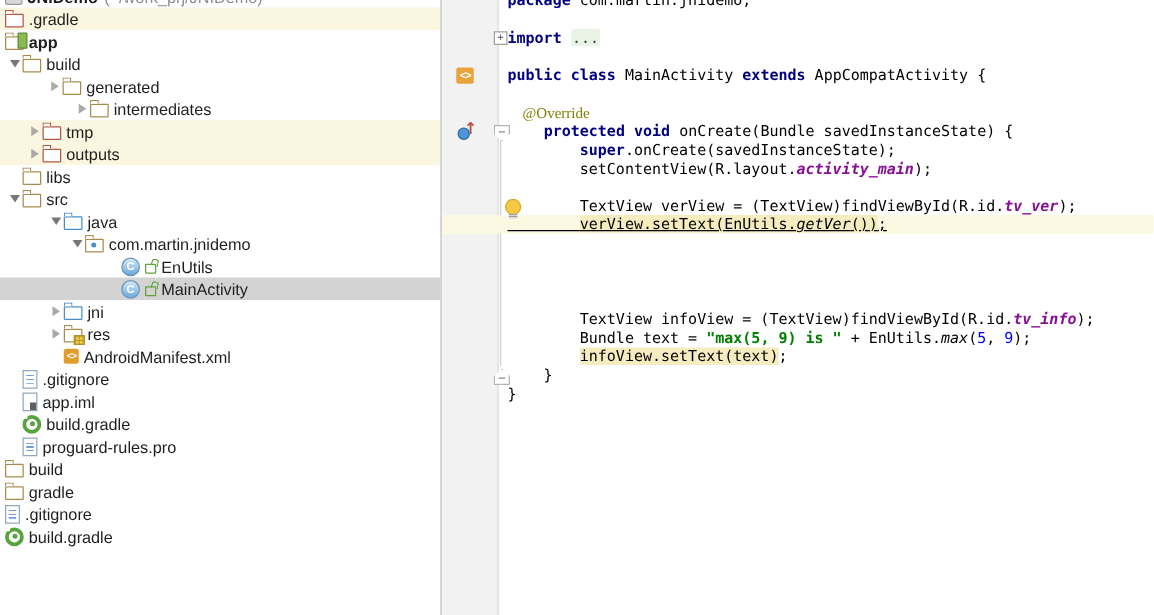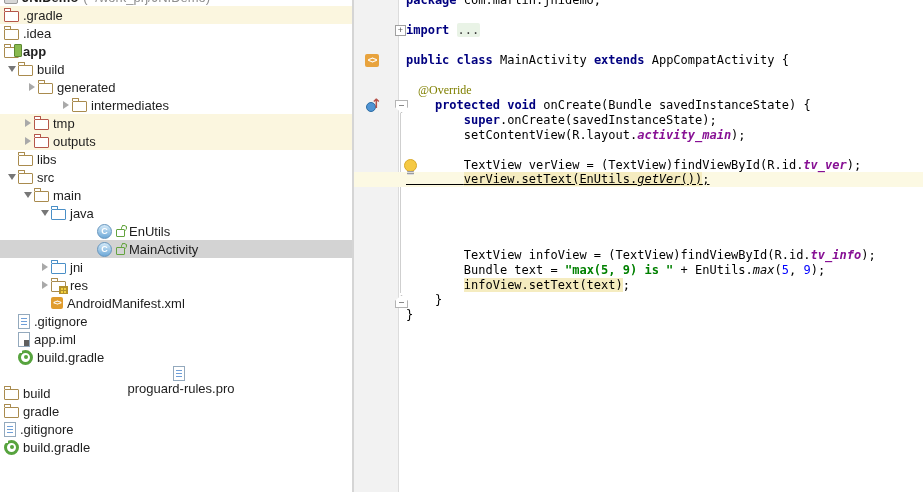--- a/index.html
+++ b/index.html
@@ -91,36 +91,32 @@
     <div class="tree-rows">
         <div class="trow bold" style="padding-left: 4px;">
           <span class="icn iproject"></span>
           <span class="lbl">JNIDemo</span>
           <span class="sub">(~/work_prj/JNIDemo)</span>
         </div>
         <div class="trow excluded" style="padding-left: 4px;">
           <span class="icn ifolder red"></span>
           <span class="lbl">.gradle</span>
         </div>
-        <div class="trow" style="padding-left: 4px;">
-          <span class="icn ifolder"></span>
-          <span class="lbl">.idea</span>
-        </div>
         <div class="trow bold" style="padding-left: 4px;">
           <span class="icn ifolder appmod"></span>
           <span class="lbl">app</span>
         </div>
         <div class="trow" style="padding-left: 6px;">
           <span class="arrow">
             <span class="tri-down"></span>
           </span>
           <span class="icn ifolder"></span>
           <span class="lbl">build</span>
         </div>
-        <div class="trow" style="padding-left: 26px;">
+        <div class="trow" style="padding-left: 38px;">
           <span class="arrow">
             <span class="tri-right"></span>
           </span>
           <span class="icn ifolder"></span>
           <span class="lbl">generated</span>
         </div>
         <div class="trow" style="padding-left: 22px; margin-left: 38px;">
           <span class="arrow">
             <span class="tri-right"></span>
           </span>
@@ -146,33 +142,33 @@
           <span class="icn ifolder"></span>
           <span class="lbl">libs</span>
         </div>
         <div class="trow" style="padding-left: 6px;">
           <span class="arrow">
             <span class="tri-down"></span>
           </span>
           <span class="icn ifolder"></span>
           <span class="lbl">src</span>
         </div>
-        <div class="trow" style="padding-left: 22px;">
-          <span class="arrow">
-            <span class="tri-down"></span>
-          </span>
-          <span class="icn ifolder"></span>
-          <span class="lbl">main</span>
-        </div>
         <div class="trow" style="padding-left: 39px;">
           <span class="arrow">
             <span class="tri-down"></span>
           </span>
           <span class="icn ifolder blue"></span>
           <span class="lbl">java</span>
+        </div>
+        <div class="trow" style="padding-left: 56px;">
+          <span class="arrow">
+            <span class="tri-down"></span>
+          </span>
+          <span class="icn ifolder pkg"></span>
+          <span class="lbl">com.martin.jnidemo</span>
         </div>
         <div class="trow" style="padding-left: 85px;">
           <span class="arrow"></span>
           <span class="icn iclass">C</span>
           <span class="icn ilock"></span>
           <span class="lbl">EnUtils</span>
         </div>
         <div class="trow selected" style="padding-left: 85px;">
           <span class="arrow"></span>
           <span class="icn iclass">C</span>
@@ -206,21 +202,21 @@
         <div class="trow" style="padding-left: 6px;">
           <span class="arrow"></span>
           <span class="icn ifile iml"></span>
           <span class="lbl">app.iml</span>
         </div>
         <div class="trow" style="padding-left: 6px;">
           <span class="arrow"></span>
           <span class="icn igradle"></span>
           <span class="lbl">build.gradle</span>
         </div>
-        <div class="trow" style="padding-left: 6px; flex-direction: column;">
+        <div class="trow" style="padding-left: 6px;">
           <span class="arrow"></span>
           <span class="icn ifile"></span>
           <span class="lbl">proguard-rules.pro</span>
         </div>
         <div class="trow" style="padding-left: 4px;">
           <span class="icn ifolder"></span>
           <span class="lbl">build</span>
         </div>
         <div class="trow" style="padding-left: 4px;">
           <span class="icn ifolder"></span>

